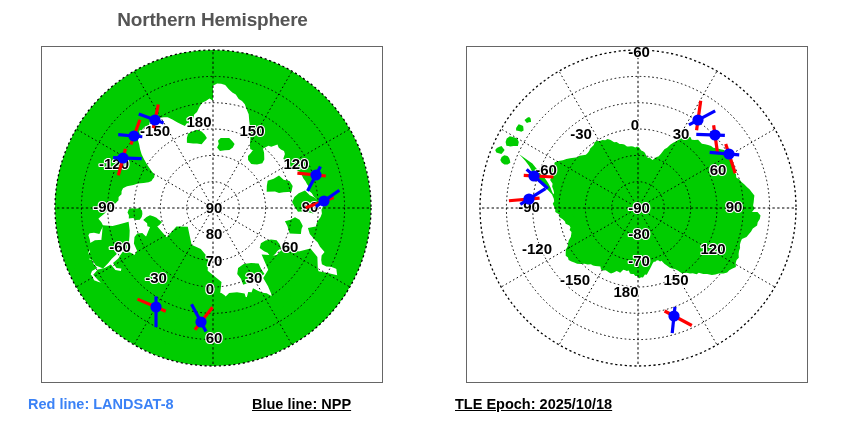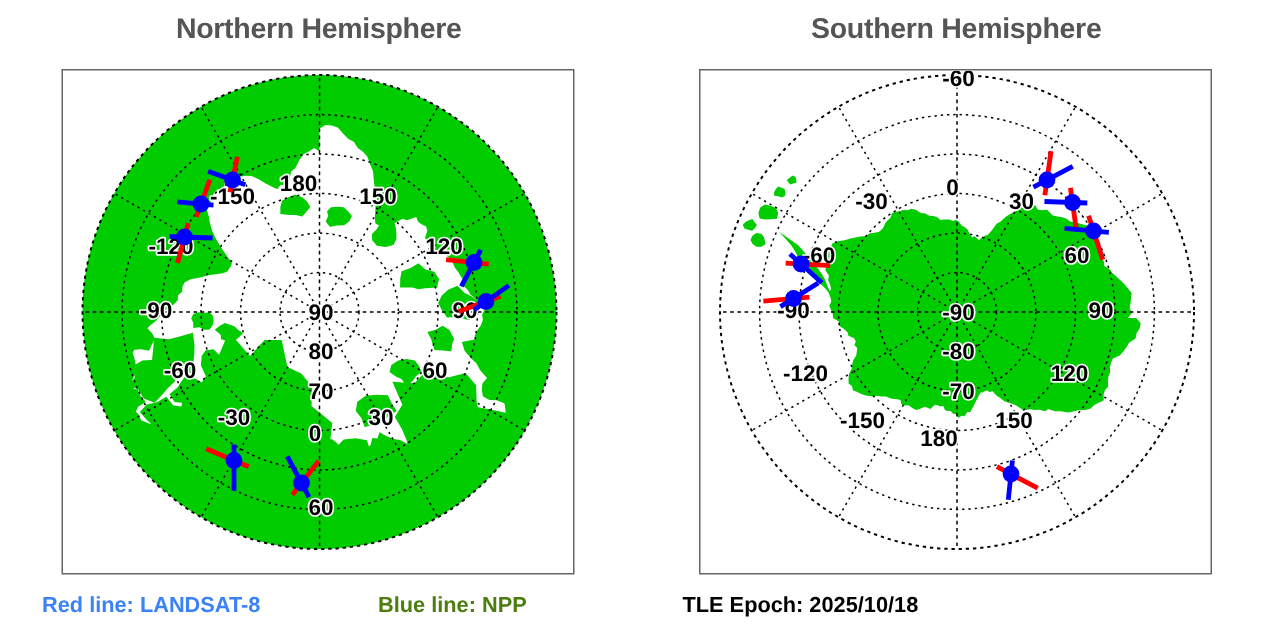--- a/index.html
+++ b/index.html
@@ -29,22 +29,22 @@
     background:#ffffff;
     overflow:hidden;
   }
   .plot-svg{position:absolute;left:0;top:0;}
   .caption{
     position:absolute;
     font-size:14.5px;font-weight:bold;
     white-space:nowrap;
   }
   #cap-red{left:28px;top:396px;color:#3b82f6;}
-  #cap-blue{left:252px;top:396px;color:#4d7c0f;}
-  #cap-epoch{left:455px;top:396px;color:#000000;}
+  #cap-blue{left:252px;top:396px;color:#000000;text-decoration:underline;}
+  #cap-epoch{left:455px;top:396px;color:#000000;text-decoration:underline;}
   text.grid-label{
     font-family:"Liberation Sans", sans-serif;
     font-size:15px;font-weight:bold;fill:#000000;
     paint-order:stroke;stroke:#ffffff;stroke-width:2.2px;
     stroke-linejoin:round;
   }
 </style>
 </head>
 <body>
 
@@ -163,21 +163,20 @@
             <line x1="152.9172646237825" y1="282.7855462456344" x2="170.5251828180963" y2="260.2484386924822" stroke="#ff0000" stroke-width="3.2" stroke-linecap="butt"></line>
             <line x1="163.99517742804187" y1="284.394562388019" x2="149.53545329423645" y2="257.19977652796405" stroke="#0000ff" stroke-width="3.2" stroke-linecap="butt"></line>
             <circle cx="159" cy="275" r="5.6" fill="#0000ff"></circle>
           </g>
         </g>
       </svg>
   </div>
 </div>
 
 <div class="panel" id="panel-south">
-  <div class="panel-title">Southern Hemisphere</div>
   <div class="plot-frame">
     <svg class="plot-svg" id="svg-south" width="340" height="335" viewBox="0 0 340 335">
         <defs>
           <clipPath id="clipS">
             <circle cx="171" cy="161" r="158"></circle>
           </clipPath>
         </defs>
         <g clip-path="url(#clipS)">
           <path d="M290.5 165.0 L293.5 168.5 L292.8 171.9 L290.7 175.2 L290.1 178.6 L285.8 181.4 L284.1 184.4 L281.8 187.3 L279.5 190.0 L274.9 192.0 L273.7 194.8 L272.9 197.7 L273.1 201.1 L272.0 203.9 L271.6 207.1 L271.8 210.7 L269.6 213.1 L268.7 216.1 L268.9 219.9 L265.5 221.5 L262.3 223.2 L260.2 225.4 L256.5 226.4 L251.8 226.5 L248.4 227.4 L244.9 228.0 L240.1 227.1 L236.3 227.1 L231.7 225.7 L229.7 227.2 L225.8 226.2 L223.0 226.4 L219.8 225.8 L217.3 226.1 L214.8 226.2 L210.8 223.5 L207.7 222.1 L205.2 221.4 L202.8 220.7 L199.8 218.4 L197.3 216.7 L194.5 213.7 L193.1 214.5 L191.1 213.3 L189.6 213.6 L188.3 214.7 L186.8 214.7 L185.6 216.6 L184.3 219.2 L183.0 221.7 L181.5 224.6 L179.8 227.7 L177.9 227.6 L176.0 230.5 L174.1 230.2 L172.0 231.5 L170.3 229.1 L168.3 228.9 L166.7 227.0 L164.8 227.0 L163.0 226.4 L161.8 223.6 L159.8 224.0 L158.1 223.2 L156.3 222.8 L153.2 225.7 L151.4 224.8 L149.6 224.1 L146.8 225.4 L144.0 226.4 L142.0 225.5 L140.3 224.3 L138.6 223.2 L135.9 223.4 L133.9 222.5 L133.4 219.6 L131.1 219.2 L128.4 219.0 L126.0 218.4 L123.9 217.3 L120.5 217.4 L117.7 216.8 L113.6 217.1 L110.1 216.7 L107.3 215.6 L104.5 214.4 L101.6 213.1 L101.0 210.4 L98.7 208.7 L98.7 205.6 L98.9 202.6 L100.8 198.9 L101.1 196.1 L101.8 193.2 L103.8 190.0 L104.2 187.5 L104.5 185.0 L102.6 183.1 L103.5 180.6 L102.4 178.5 L98.6 176.8 L98.0 174.5 L95.7 172.3 L92.3 170.1 L92.4 167.5 L88.3 165.0 L88.2 162.3 L87.1 159.6 L85.8 156.8 L87.2 154.2 L86.7 151.4 L85.4 148.4 L87.1 145.9 L86.4 142.9 L85.1 139.6 L85.6 136.8 L83.1 132.9 L84.5 130.3 L82.6 126.3 L83.1 123.2 L85.0 120.7 L86.9 118.2 L87.8 115.3 L91.5 113.9 L95.9 113.2 L99.4 112.1 L103.1 111.3 L106.8 110.7 L110.5 110.3 L112.5 108.7 L115.8 108.2 L118.9 107.7 L120.7 106.1 L122.2 104.1 L123.2 101.6 L125.0 99.7 L126.8 98.0 L127.7 95.0 L130.2 94.1 L133.0 93.9 L135.4 92.9 L138.3 93.2 L140.6 92.1 L143.6 92.9 L147.1 95.2 L149.6 95.1 L152.6 96.9 L154.9 97.0 L157.3 97.5 L160.0 99.6 L162.0 99.4 L164.1 99.3 L166.1 99.4 L168.3 100.4 L170.1 99.6 L172.2 100.6 L174.2 103.5 L176.1 104.3 L177.9 105.8 L179.5 109.2 L181.0 111.1 L182.7 110.5 L184.2 111.9 L185.6 113.0 L187.5 111.5 L189.5 110.1 L191.4 109.6 L194.0 106.8 L197.4 102.2 L200.1 100.7 L203.5 97.5 L206.7 95.5 L209.9 94.0 L214.1 90.8 L216.5 91.7 L220.2 90.2 L223.4 90.0 L224.7 92.7 L227.6 93.1 L231.1 92.8 L233.0 94.8 L234.9 96.7 L238.0 97.3 L241.1 97.9 L244.1 98.9 L246.3 100.7 L249.9 101.3 L253.4 102.2 L257.0 103.1 L259.4 105.1 L259.9 108.5 L263.9 109.5 L263.6 113.2 L265.9 115.5 L266.6 118.5 L266.4 122.0 L267.1 124.9 L269.0 127.3 L269.2 130.4 L272.6 132.4 L274.5 134.9 L277.2 137.3 L279.9 139.9 L282.7 142.5 L285.0 145.4 L287.4 148.4 L287.0 151.8 L286.7 155.1 L286.1 158.5 L287.6 161.7 L285.0 165.0 Z" fill="#00cc00"></path>
           <path d="M 97 167 L 97.0 170.0 L 96.1 167.0 L 95.0 163.8 L 93.6 160.3 L 91.6 156.6 L 89.2 152.8 L 86.4 149.1 L 83.2 145.4 L 79.9 142.0 L 76.6 138.8 L 73.7 135.8 L 71.1 133.2 L 69.0 130.8 L 67.4 128.7 L 66.1 126.8 L 65.2 124.9 L 64.3 123.0 L 63.3 121.0 L 62.0 118.8 L 60.3 116.4 L 58.0 113.6 L 55.3 110.6 L 52.2 107.3 L 65.4 116.6 L 68.4 120.2 L 71.5 123.9 L 74.5 127.4 L 77.3 130.6 L 79.5 133.6 L 81.3 136.3 L 82.6 138.7 L 83.6 140.8 L 84.3 142.8 L 85.0 144.6 L 85.9 146.4 L 87.1 148.2 L 88.8 150.2 L 91.0 152.4 L 93.7 154.9 L 96.6 157.7 L 99.7 160.8 L 102.8 164.2 L 105.6 167.7 L 108.1 171.3 L 110.1 175.0 L 111.5 178.6 Z" fill="#00cc00"></path>

